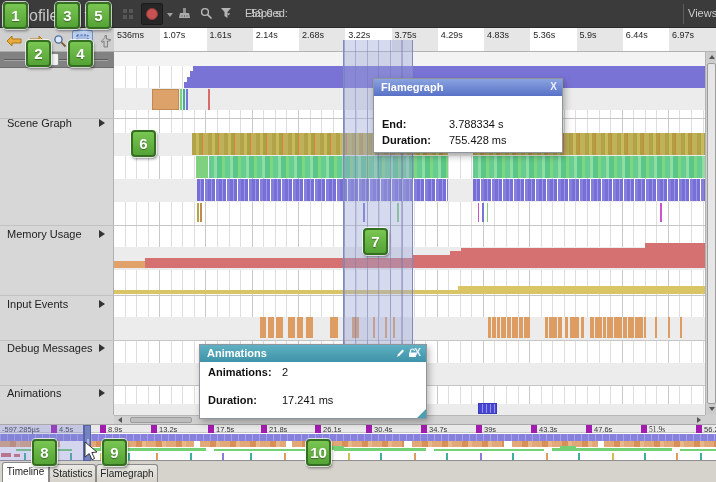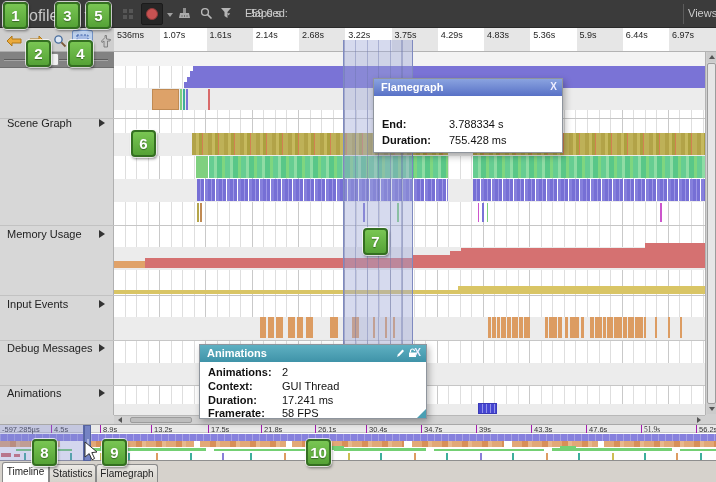--- a/index.html
+++ b/index.html
@@ -95,21 +95,21 @@
   .prow{left:0;width:100%;height:15px;}
   .prow .lbl{position:absolute;left:8px;font-size:11px;font-weight:bold;color:#111;}
   .prow .val{position:absolute;left:75px;font-size:11px;color:#111;}
   .anim-popup .prow .val{left:82px;}
   .title-ico{position:absolute;top:3px;}
   .grip{right:0;bottom:0;width:0;height:0;border-left:9px solid transparent;border-bottom:9px solid #4a9fb3;}
 
   
   .overview{left:0;top:424px;width:716px;height:49px;background:#fff;border-top:1px solid #a8a8a8;overflow:hidden;}
   .ov-ruler{left:0;top:0;width:716px;height:8px;background:#e9e9e9;border-bottom:1px solid #c8c8c8;}
-  .ov-label{top:0;height:8px;border-left:1px solid #a21caf;}
+  .ov-label{top:0;height:8px;border-left:6px solid #a21caf;}
   .ov-label span{position:absolute;left:2px;top:0px;font-size:7.5px;color:#333;white-space:nowrap;}
   .ov-purple{background:#8781dd;background-image:repeating-linear-gradient(90deg,rgba(255,255,255,.25) 0 1px,transparent 1px 7px);}
   .ov-orange{background:repeating-linear-gradient(90deg,#e2a877 0 10px,#d88f58 10px 16px,#e8b88d 16px 20px);}
   .ov-green{background:#74d074;}
   .ov-red{background:#d66a6a;}
   .ov-tick{top:28px;width:2px;height:7px;}
   .tk-teal{background:#3fae9c;}
   .tk-orange{background:#dd9c62;}
   .tk-khaki{background:#cdbd55;}
   .tk-purple{background:#8a7fd8;}
@@ -417,31 +417,23 @@
             <rect x="1" y="4.5" width="7" height="4.5" fill="#fff"></rect>
             <path d="M2.5 4.5 V3 a2 2 0 0 1 4 0" stroke="#fff" stroke-width="1.2" fill="none"></path>
           </svg>
       </span>
       <span class="popup-close">X</span>
     </div>
     <div class="prow" style="top:21px">
       <span class="lbl">Animations:</span>
         <span class="val">2</span>
     </div>
-    <div class="prow" style="top:35px">
-      <span class="lbl">Context:</span>
-        <span class="val">GUI Thread</span>
-    </div>
     <div class="prow" style="top:49px">
       <span class="lbl">Duration:</span>
         <span class="val">17.241 ms</span>
-    </div>
-    <div class="prow" style="top:62px">
-      <span class="lbl">Framerate:</span>
-        <span class="val">58 FPS</span>
     </div>
     <span class="grip"></span>
   </div>
 
   <div class="overview">
     <div class="ov-ruler" id="ov-ruler">
         <div class="ov-label" style="left: 0px; border-left: none;">
           <span>-597.285µs</span>
         </div>
         <div class="ov-label" style="left: 51px;">

